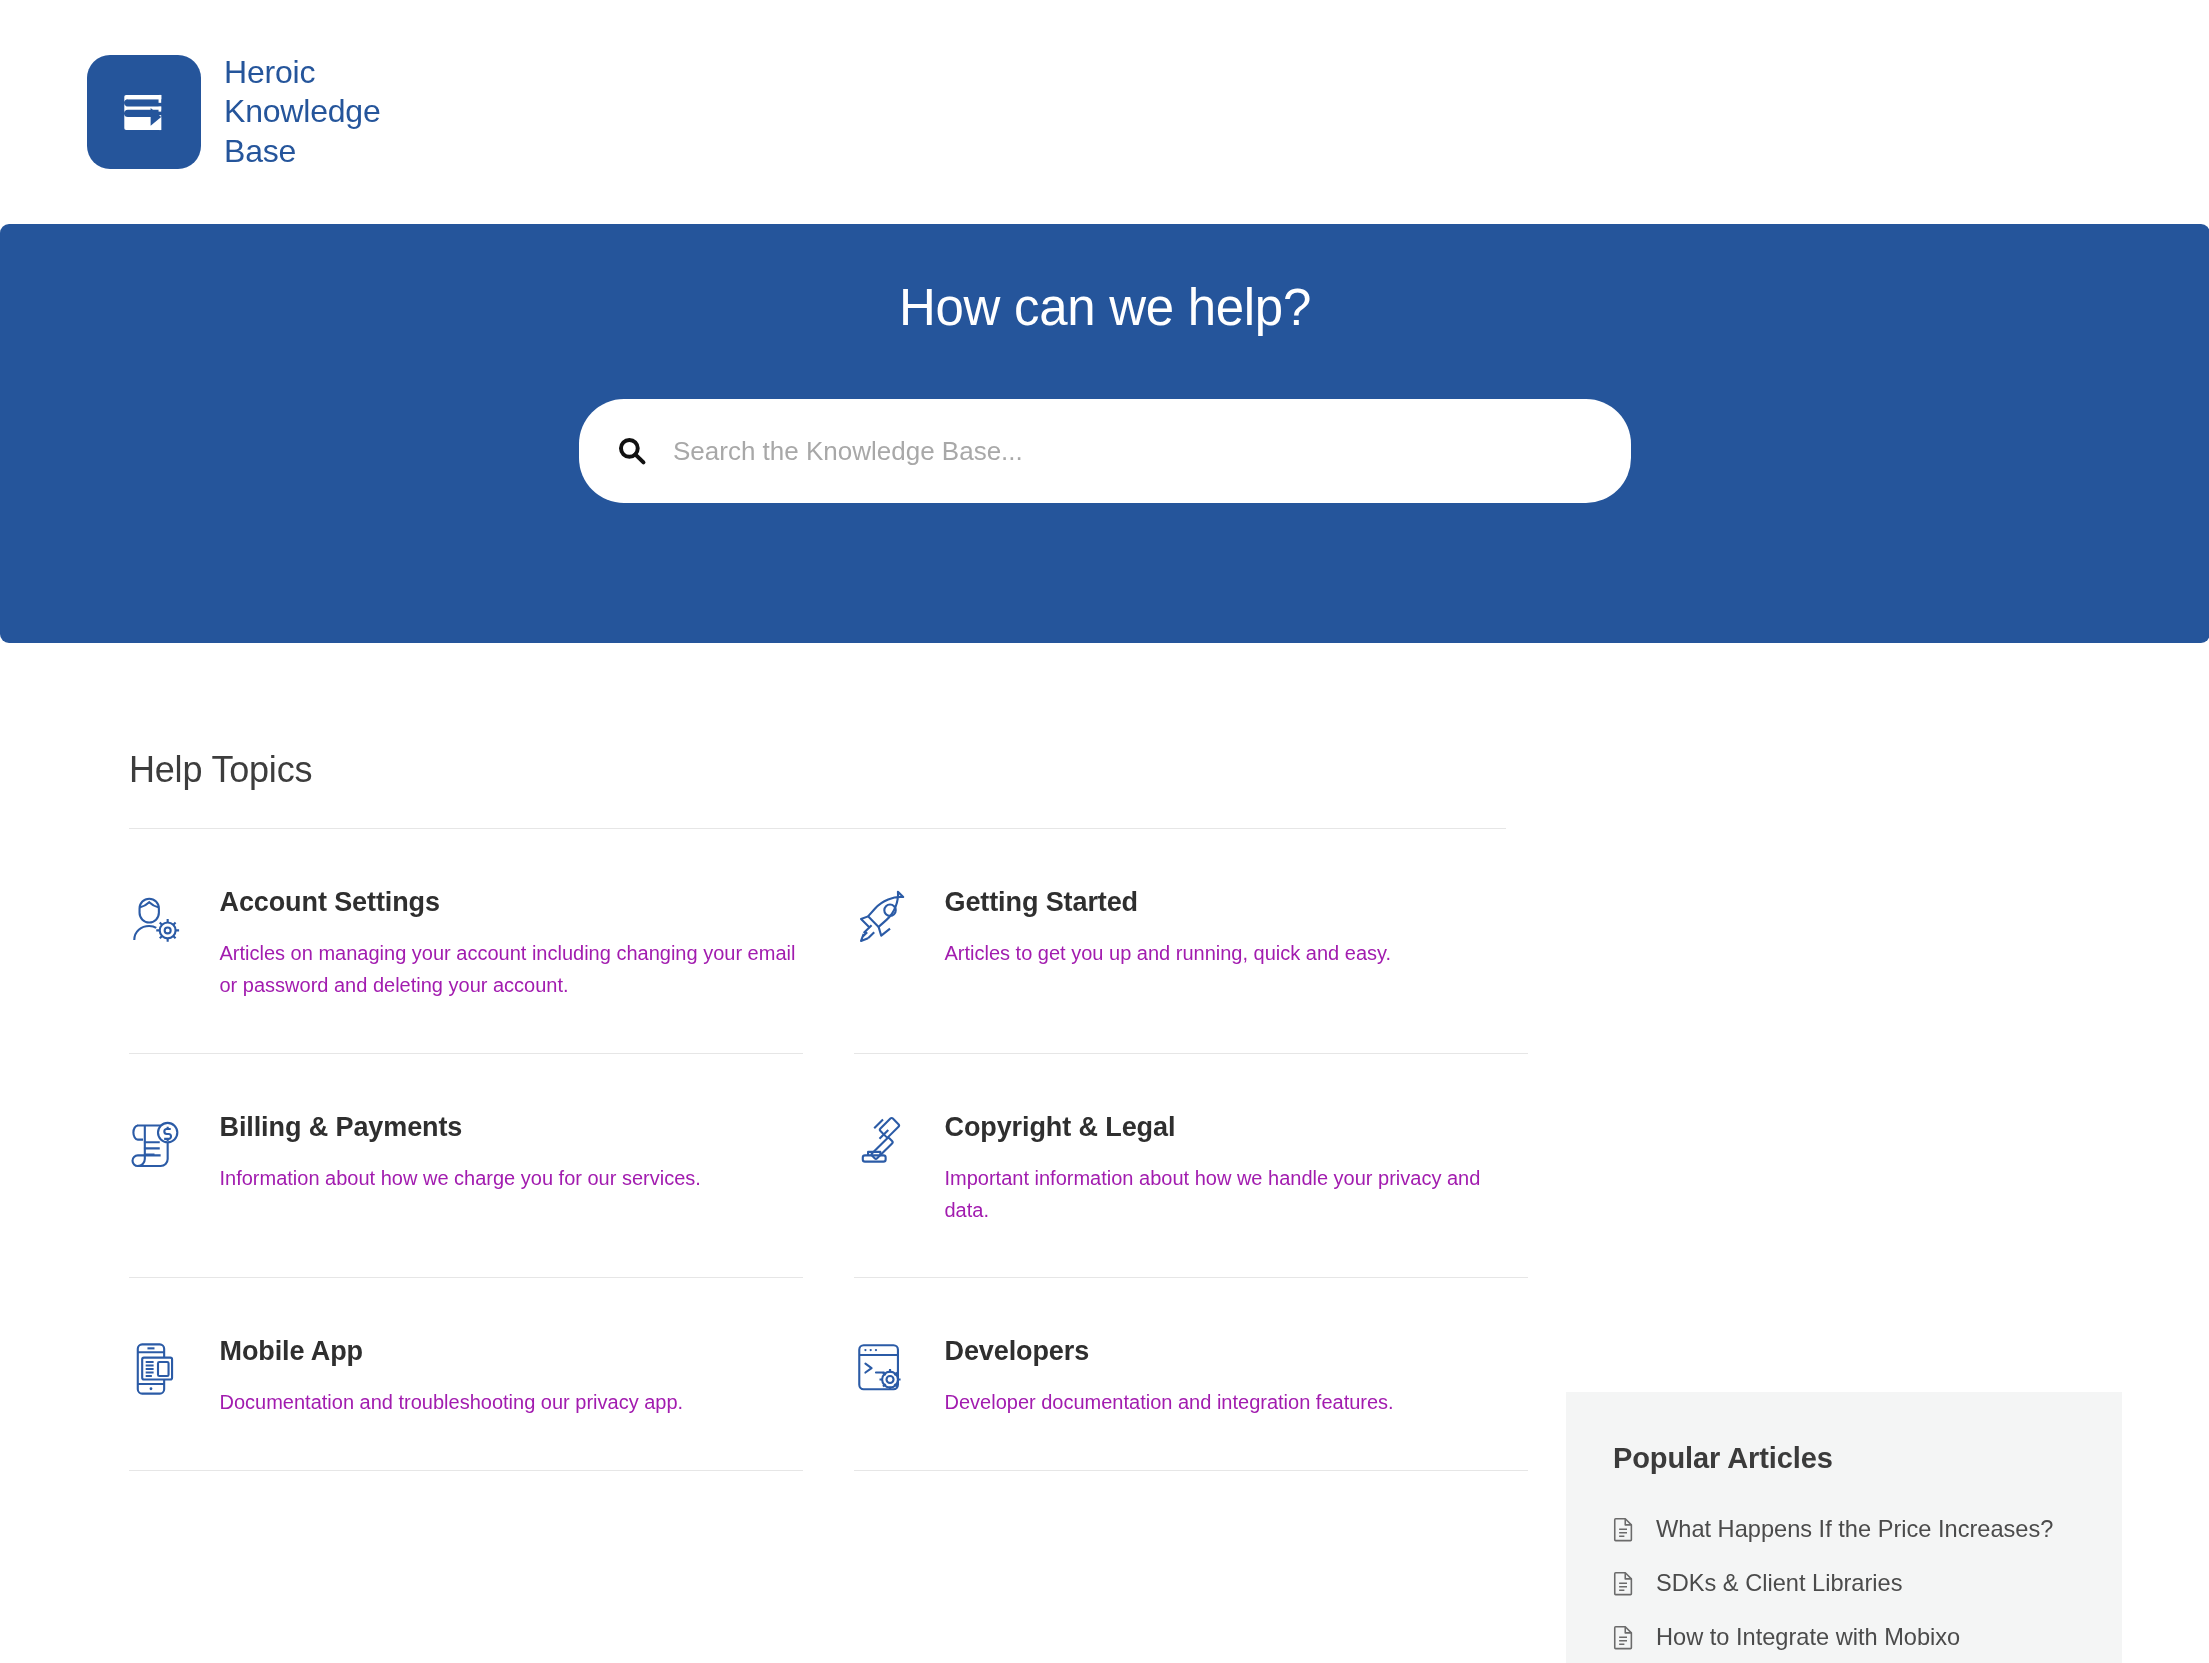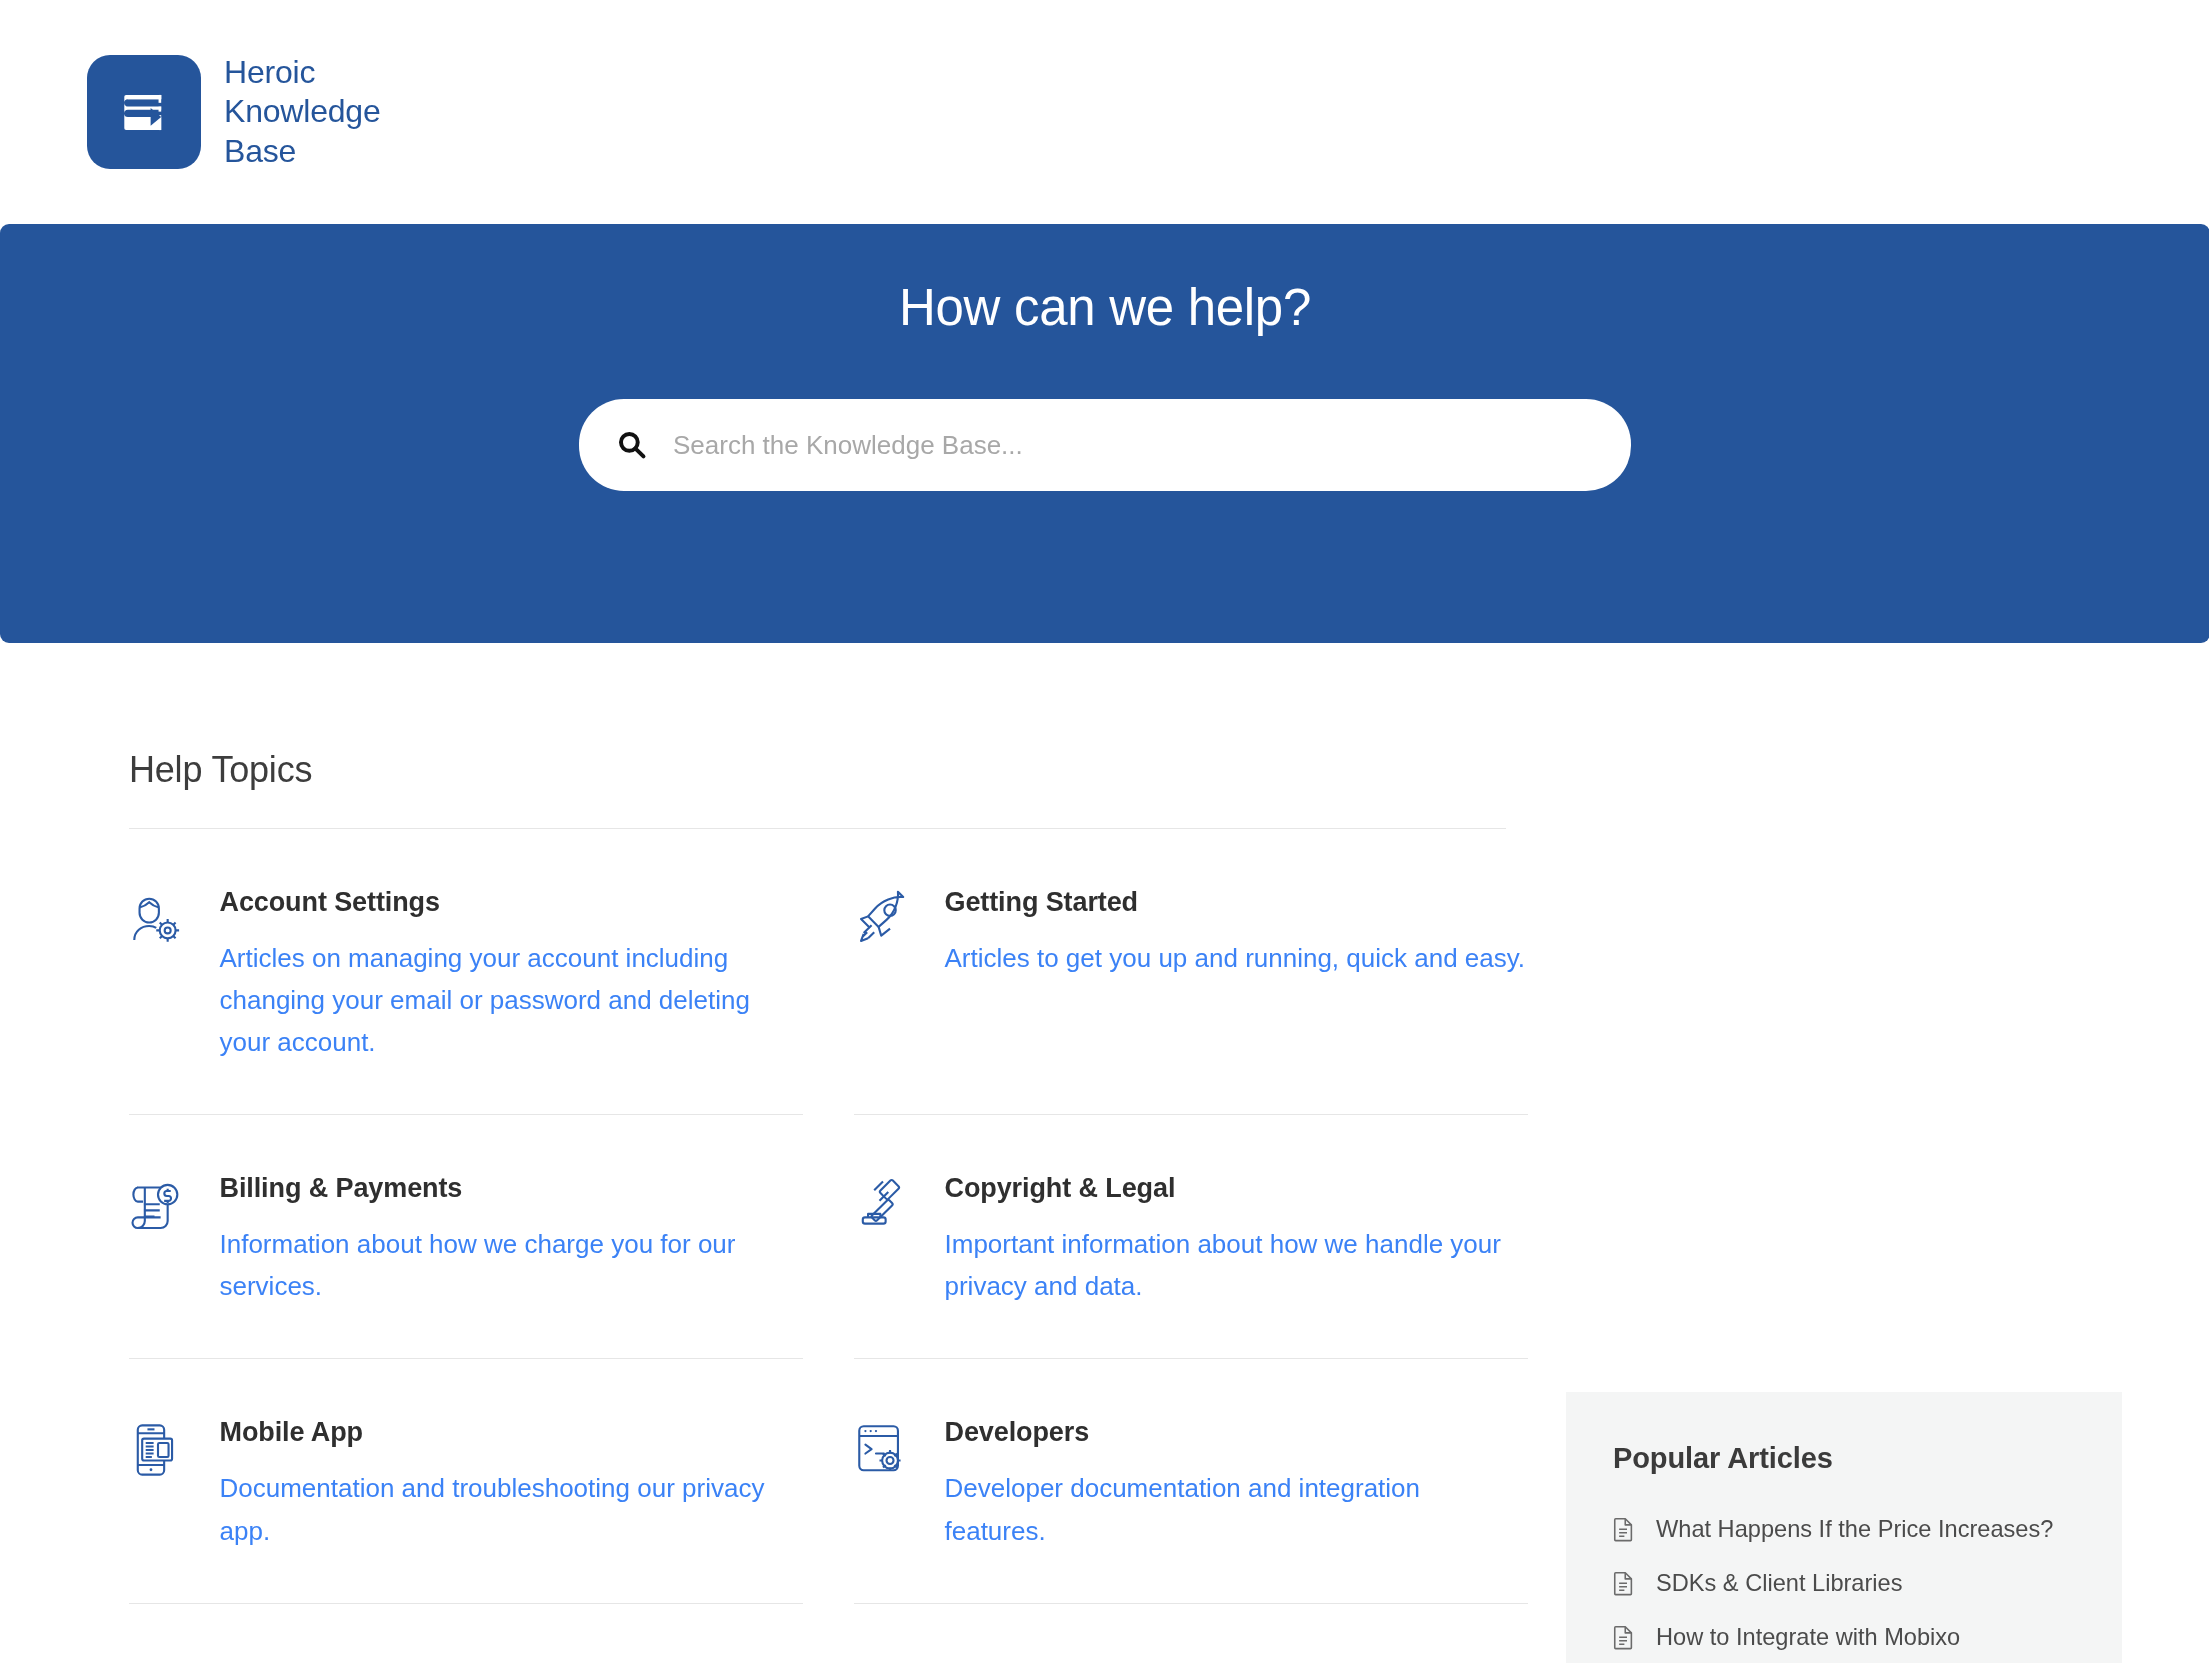--- a/index.html
+++ b/index.html
@@ -56,21 +56,21 @@
   .hero-title {
     margin-top: 54px;
     color: #ffffff;
     font-size: 51px;
     font-weight: normal;
     letter-spacing: -0.3px;
   }
   .search-wrap {
     margin-top: 62px;
     width: 1052px;
-    height: 92px;
+    height: 104px;
     background: #ffffff;
     border-radius: 45px;
     display: flex;
     align-items: center;
     padding-left: 38px;
     gap: 26px;
   }
   .search-icon svg { display: block; }
   .search-input {
     flex: 1;
@@ -128,23 +128,23 @@
   .topic-icon svg { display: block; }
   .topic-body { flex: 1; }
   .topic-title {
     font-size: 27px;
     font-weight: bold;
     color: #2f2f2f;
     margin-bottom: 19px;
     letter-spacing: -0.1px;
   }
   .topic-desc {
-    font-size: 26px;
+    font-size: 20px;
     line-height: 1.62;
-    color: #3b82f6;
+    color: #a21caf;
   }
 
   
   .panel {
     background: #f4f5f5;
     padding: 50px 47px 52px 47px;
   }
   .panel-first { margin-top: 749px; }
   .panel-title {
     font-size: 29px;

